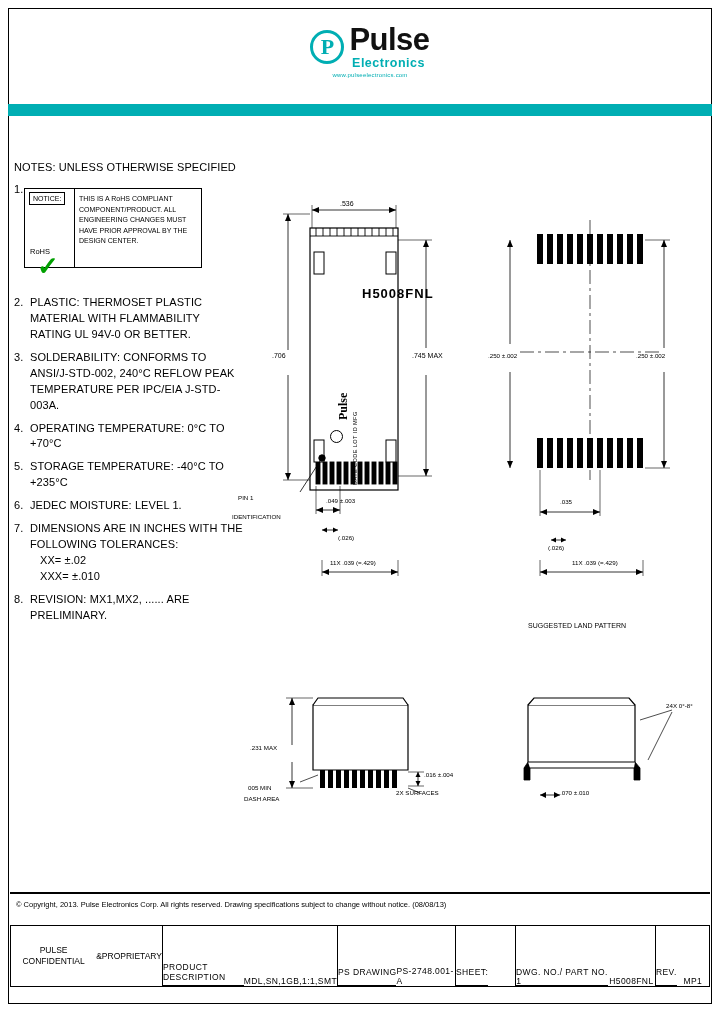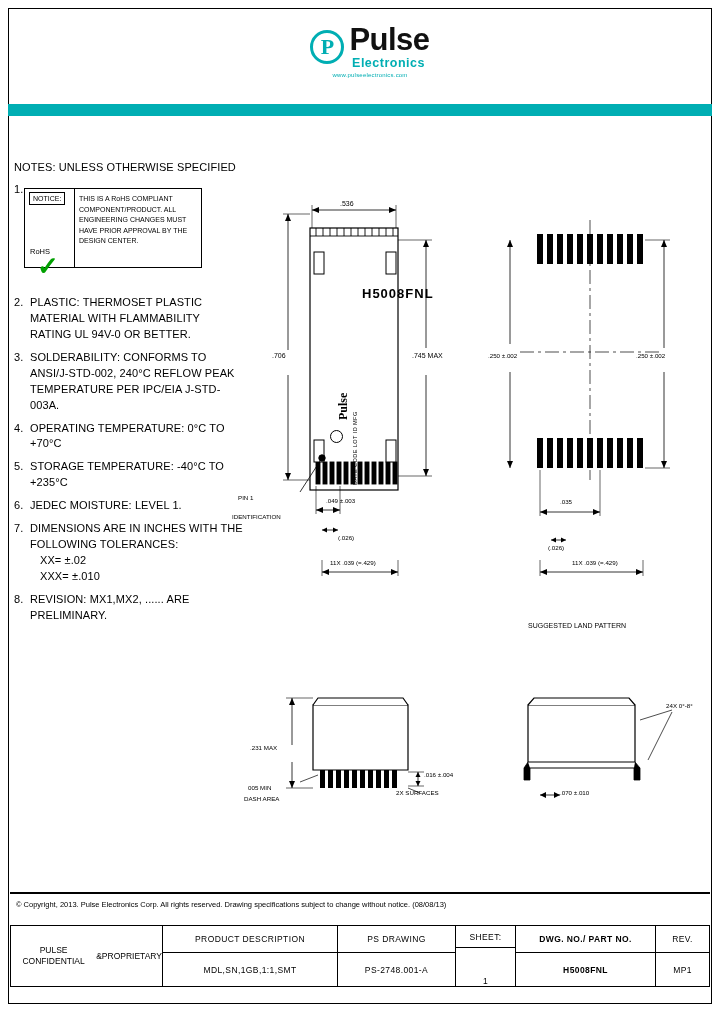--- a/index.html
+++ b/index.html
@@ -206,21 +206,22 @@
     height: 62px;
     border: 1.5px solid #000;
     box-sizing: border-box;
     display: flex;
     font-size: 8.5px;
   }
   .tb-cell {
     border-right: 1.5px solid #000;
     box-sizing: border-box;
     display: flex;
-    flex-direction: column;
+    flex-direction: row;
+    align-items: flex-end;
   }
   .tb-cell:last-child { border-right: none; }
   .tb-head {
     height: 27px;
     display: flex;
     align-items: center;
     justify-content: center;
     border-bottom: 1.5px solid #000;
     box-sizing: border-box;
     letter-spacing: 0.4px;
@@ -239,21 +240,21 @@
     align-items: center;
     justify-content: center;
     text-align: center;
     line-height: 1.25;
     border-right: 1.5px solid #000;
     box-sizing: border-box;
   }
   .c1 { width: 175px; }
   .c2 { width: 118px; }
   .c3 { width: 60px; gap: 28px; }
-  .c4 { width: 140px; font-weight: bold; }
+  .c4 { width: 140px; }
   .c5 { width: 53px; }
   
   .lbl {
     position: absolute;
     font-size: 7px;
     white-space: nowrap;
   }
   .lbl-sm {
     position: absolute;
     font-size: 6.2px;

